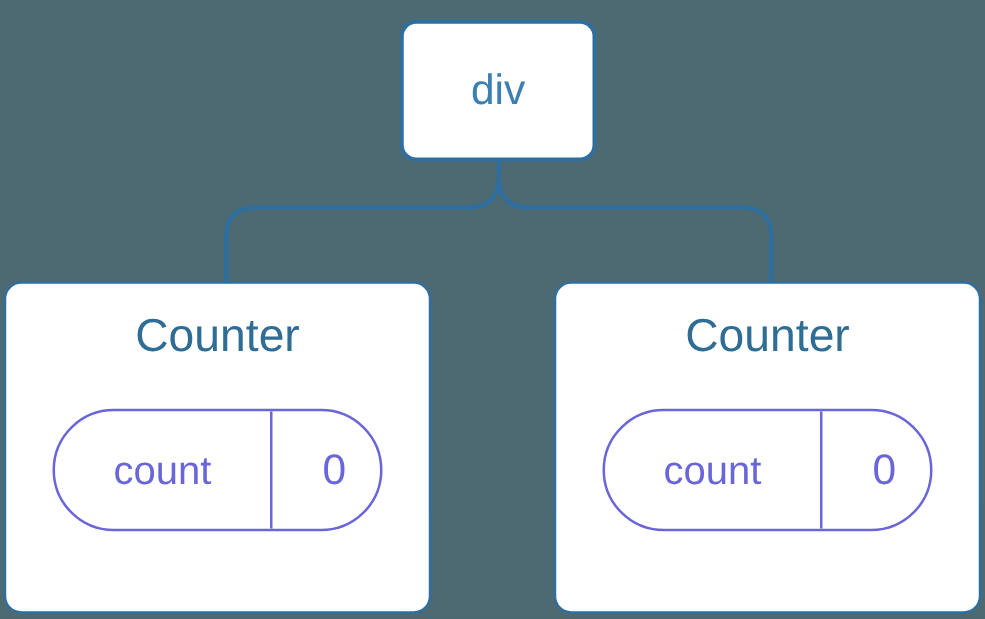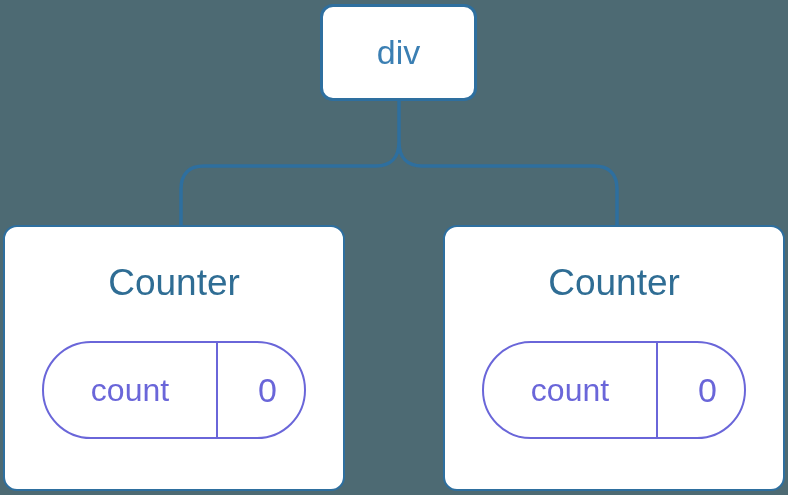--- a/index.html
+++ b/index.html
@@ -21,23 +21,23 @@
     position: absolute;
     left: 0;
     top: 0;
     width: 788px;
     height: 495px;
     pointer-events: none;
   }
   .node-root {
     position: absolute;
     left: 320px;
-    top: 4px;
+    top: 16px;
     width: 157px;
-    height: 97px;
+    height: 113px;
     background: #ffffff;
     border: 3px solid #2e6f9f;
     border-radius: 13px;
     box-sizing: border-box;
     display: flex;
     align-items: center;
     justify-content: center;
   }
   .node-root .root-label {
     font-size: 34px;
@@ -53,21 +53,21 @@
     border: 2.5px solid #2e6f9f;
     border-radius: 14px;
     box-sizing: border-box;
     display: flex;
     flex-direction: column;
     align-items: center;
   }
   .card-left  { left: 3px; }
   .card-right { left: 443px; }
   .card-title {
-    margin-top: 34px;
+    margin-top: 20px;
     font-size: 37px;
     font-weight: 500;
     color: #2f6d94;
     line-height: 44px;
   }
   .state-pill {
     margin-top: 36px;
     width: 264px;
     height: 98px;
     border: 2px solid #6a66d9;

